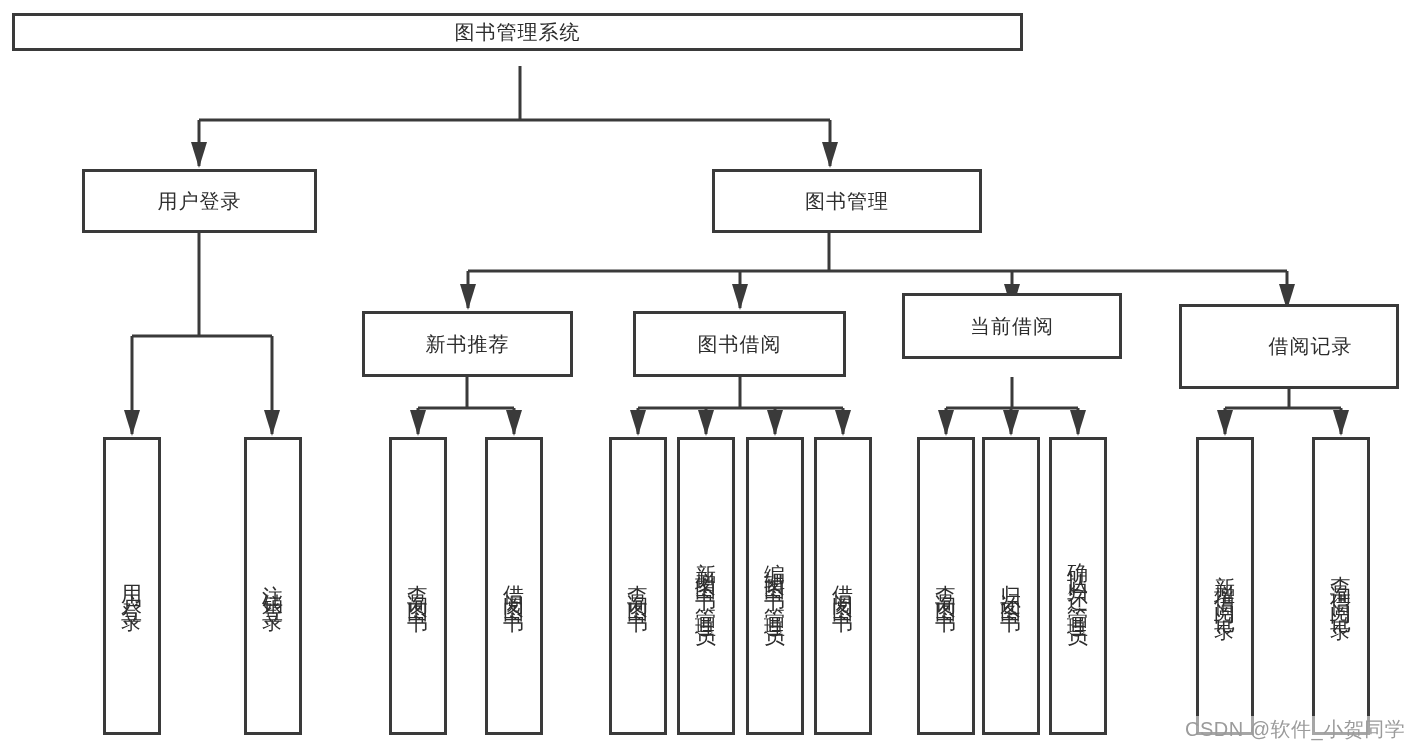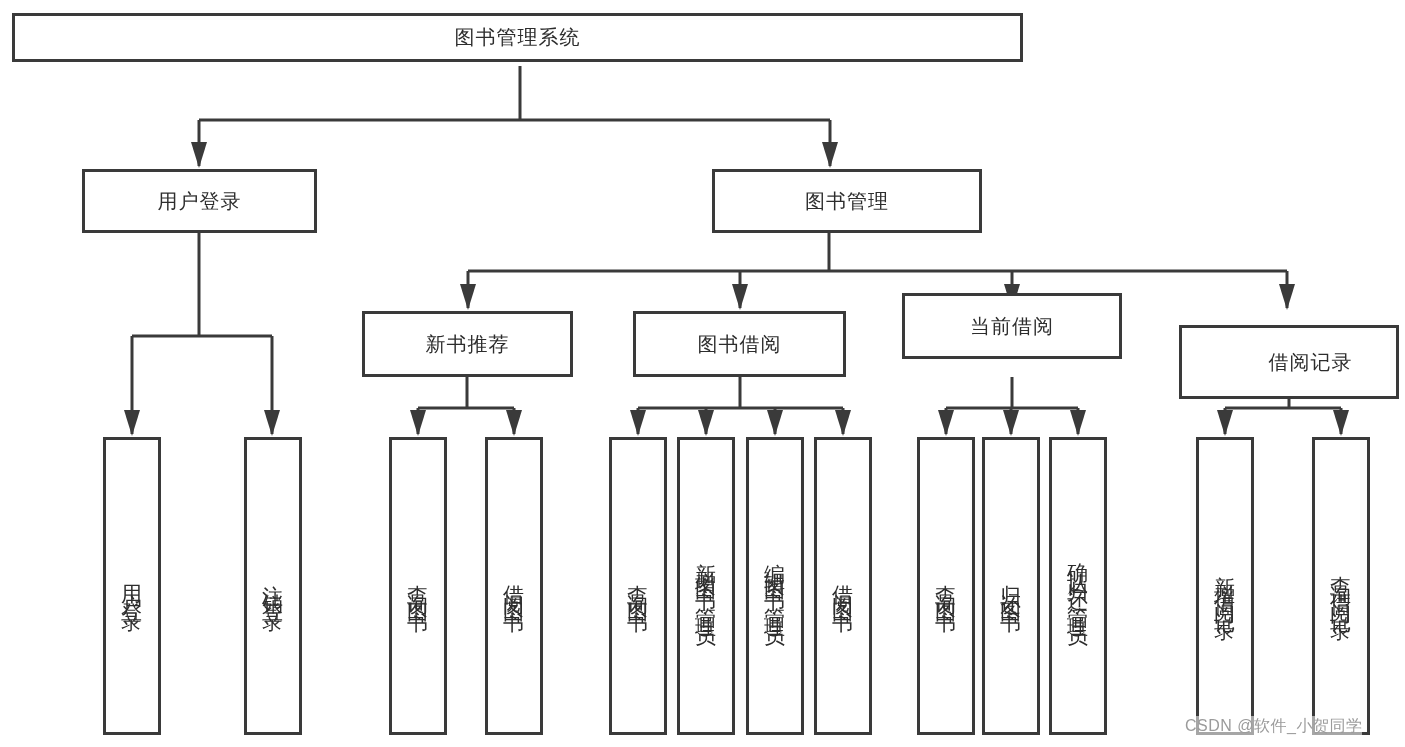--- a/index.html
+++ b/index.html
@@ -30,45 +30,45 @@
   .leaf span {
     writing-mode: vertical-rl;
     text-orientation: mixed;
     font-size: 21px;
     line-height: 1.1;
     letter-spacing: 9px;
     color: #2d2d2d;
     white-space: nowrap;
   }
   
-  .n-root            { left:  12px; top:  13px; width:1011px; height: 49px; }
+  .n-root            { left:  12px; top:  13px; width:1011px; height: 38px; }
   .n-user-login      { left:  82px; top: 169px; width: 235px; height: 64px; }
   .n-book-mgmt       { left: 712px; top: 169px; width: 270px; height: 64px; }
   .n-new-book-rec    { left: 362px; top: 311px; width: 211px; height: 66px; }
   .n-book-borrow     { left: 633px; top: 311px; width: 213px; height: 66px; }
   .n-current-borrow  { left: 902px; top: 293px; width: 220px; height: 66px; }
-  .n-borrow-record   { left:1179px; top: 325px; width: 220px; height: 74px; padding-left: 43px; }
+  .n-borrow-record   { left:1179px; top: 304px; width: 220px; height: 85px; padding-left: 43px; }
   .leaf              { top: 437px; width: 58px; height: 298px; }
   .n-l-user-login    { left: 103px; }
   .n-l-logout        { left: 244px; }
   .n-l-nbr-query     { left: 389px; }
   .n-l-nbr-borrow    { left: 485px; }
   .n-l-bb-query      { left: 609px; }
   .n-l-bb-add        { left: 677px; }
   .n-l-bb-edit       { left: 746px; }
   .n-l-bb-borrow     { left: 814px; }
   .n-l-cb-query      { left: 917px; }
   .n-l-cb-return     { left: 982px; }
   .n-l-cb-confirm    { left:1049px; }
   .n-l-br-add        { left:1196px; }
   .n-l-br-query      { left:1312px; }
   #watermark {
     position: absolute;
     left: 1185px; top: 716px;
-    font-size: 16px;
+    font-size: 20px;
     color: #9b9b9b;
     letter-spacing: 0.5px;
     background: rgba(255,255,255,0.55);
     white-space: nowrap;
     z-index: 5;
   }
 </style>
 </head>
 <body>
 

